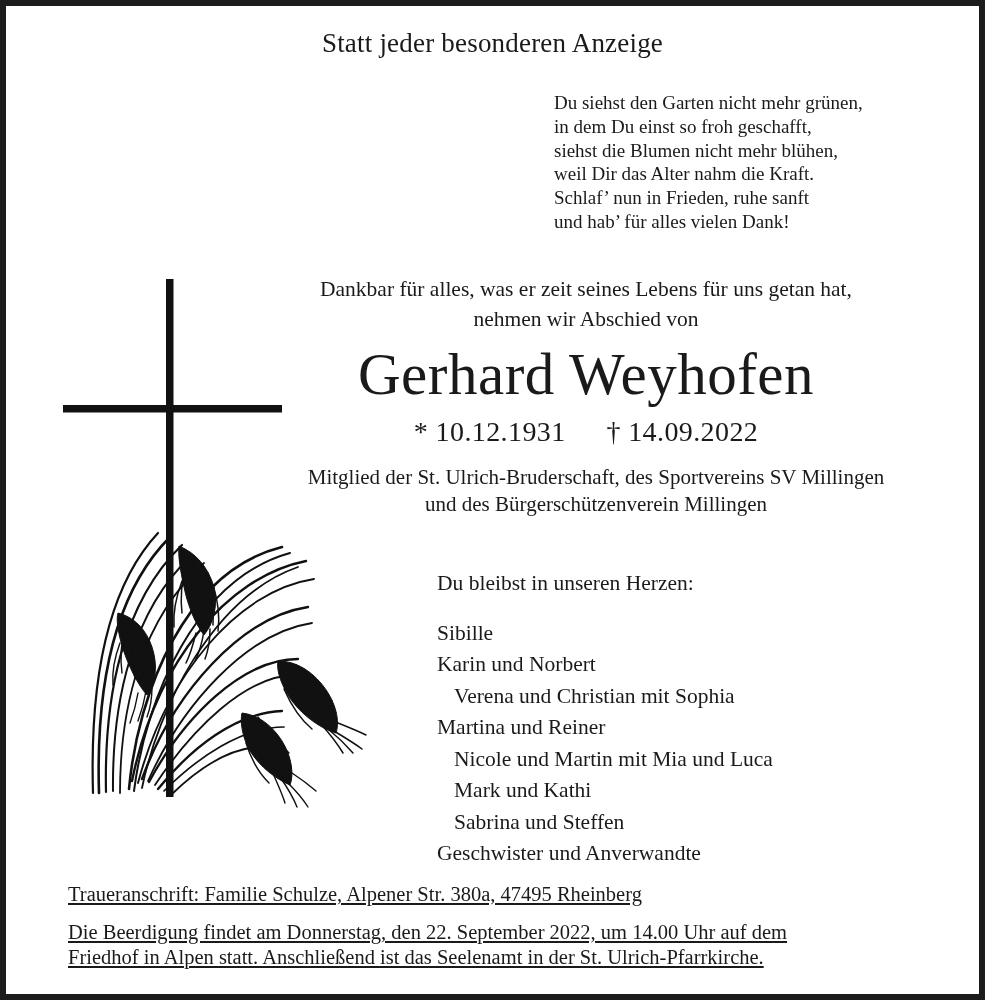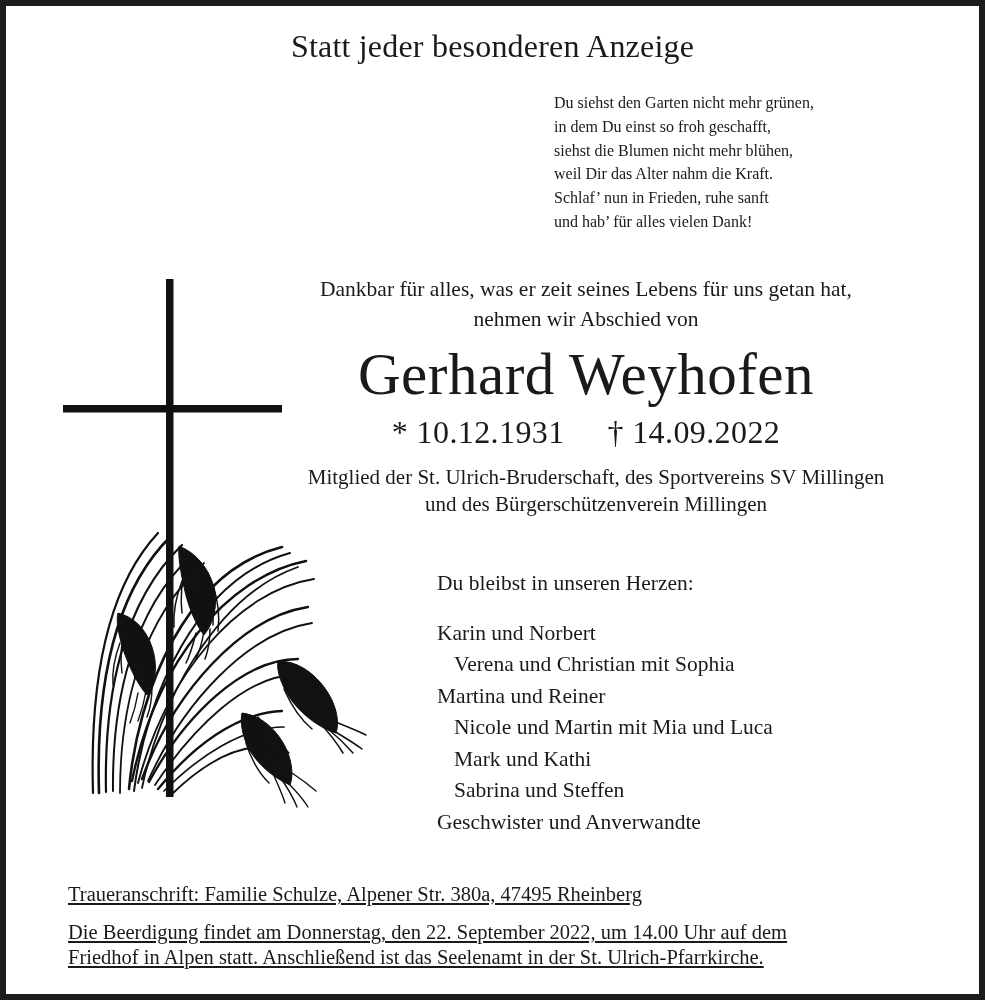--- a/index.html
+++ b/index.html
@@ -32,28 +32,28 @@
   }
 
   
   .abs { position: absolute; }
 
   #header-line {
     left: 0;
     right: 0;
     top: 22px;
     text-align: center;
-    font-size: 32px;
+    font-size: 27px;
     letter-spacing: 0.2px;
   }
 
   #poem-block {
     left: 548px;
     top: 85px;
-    font-size: 16px;
+    font-size: 19px;
     line-height: 23.8px;
     text-align: left;
     white-space: nowrap;
   }
   #poem-block .poem-line { display: block; }
 
   #dedication-block {
     left: 180px;
     width: 800px;
     top: 268px;
@@ -73,21 +73,21 @@
     letter-spacing: 0.5px;
     font-weight: normal;
     margin: 0;
   }
 
   #life-dates {
     left: 180px;
     width: 800px;
     top: 408px;
     text-align: center;
-    font-size: 32px;
+    font-size: 28px;
     line-height: 36px;
     letter-spacing: 0.4px;
   }
   #life-dates .date-sep { display: inline-block; width: 26px; }
 
   #memberships-block {
     left: 160px;
     width: 820px;
     top: 458px;
     text-align: center;
@@ -261,20 +261,21 @@
       <span>14.09.2022</span>
     </div>
 
     <div class="abs" id="memberships-block">
       <span class="mem-line">Mitglied der St. Ulrich-Bruderschaft, des Sportvereins SV Millingen</span>
       <span class="mem-line">und des Bürgerschützenverein Millingen</span>
     </div>
 
     <div class="abs" id="survivors-block">
       <span id="survivors-intro">Du bleibst in unseren Herzen:</span>
+      <span class="survivor">Sibille</span>
       <span class="survivor">Karin und Norbert</span>
       <span class="survivor indent">Verena und Christian mit Sophia</span>
       <span class="survivor">Martina und Reiner</span>
       <span class="survivor indent">Nicole und Martin mit Mia und Luca</span>
       <span class="survivor indent">Mark und Kathi</span>
       <span class="survivor indent">Sabrina und Steffen</span>
       <span class="survivor">Geschwister und Anverwandte</span>
     </div>
 
     <div class="abs" id="footer-block">

